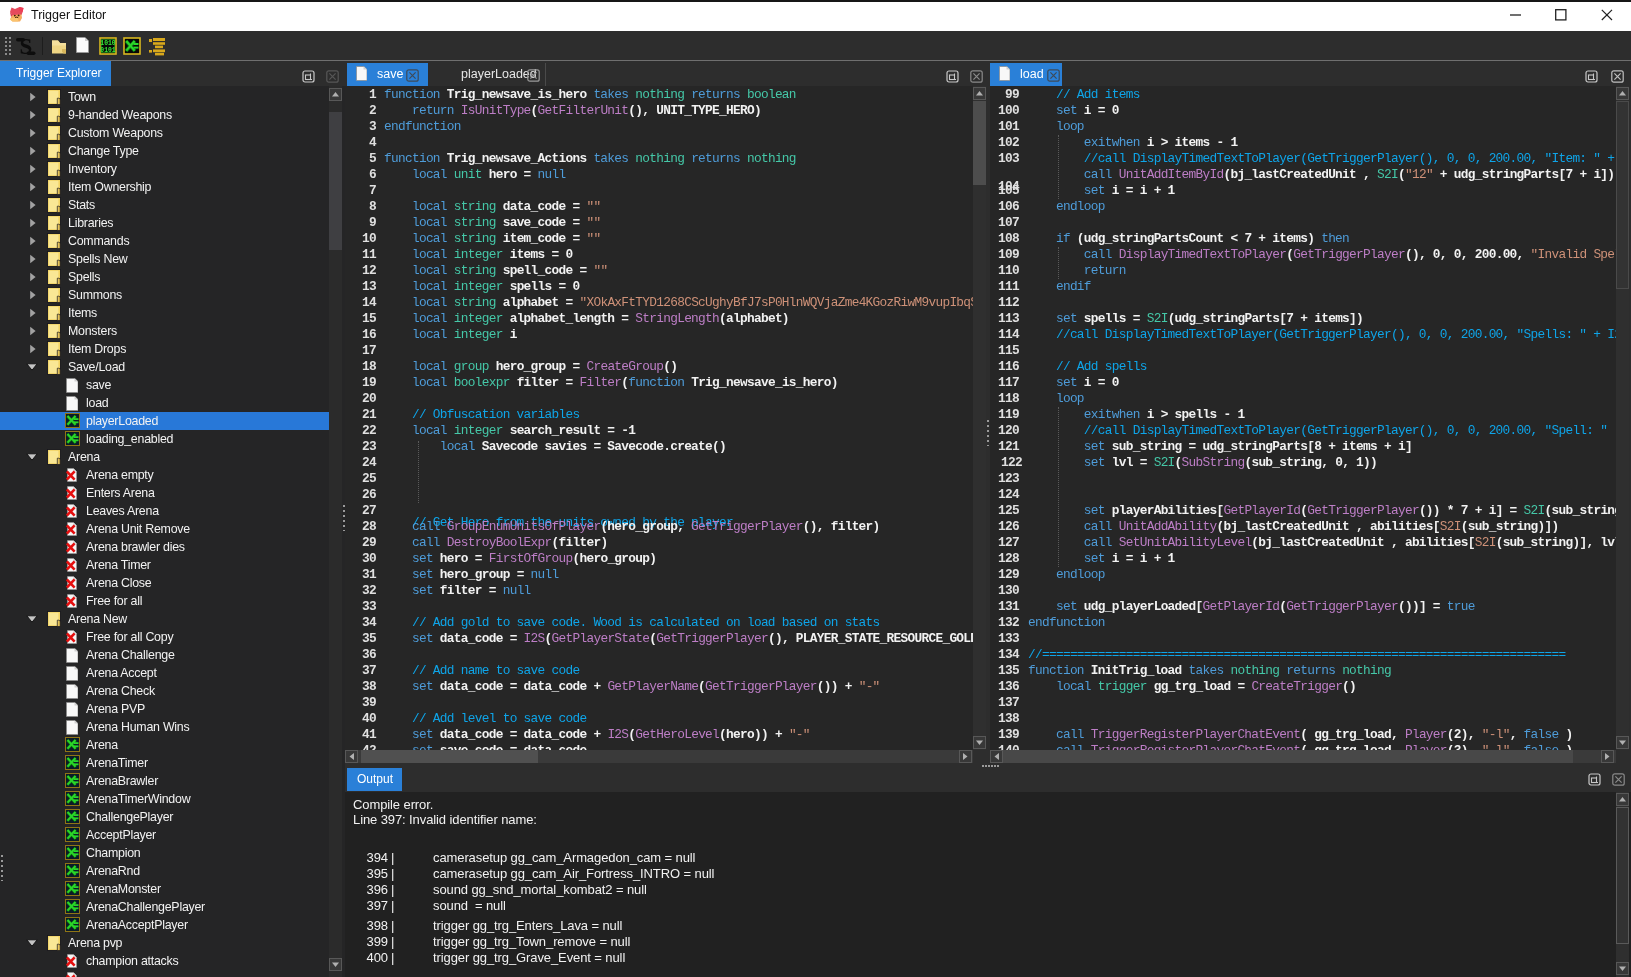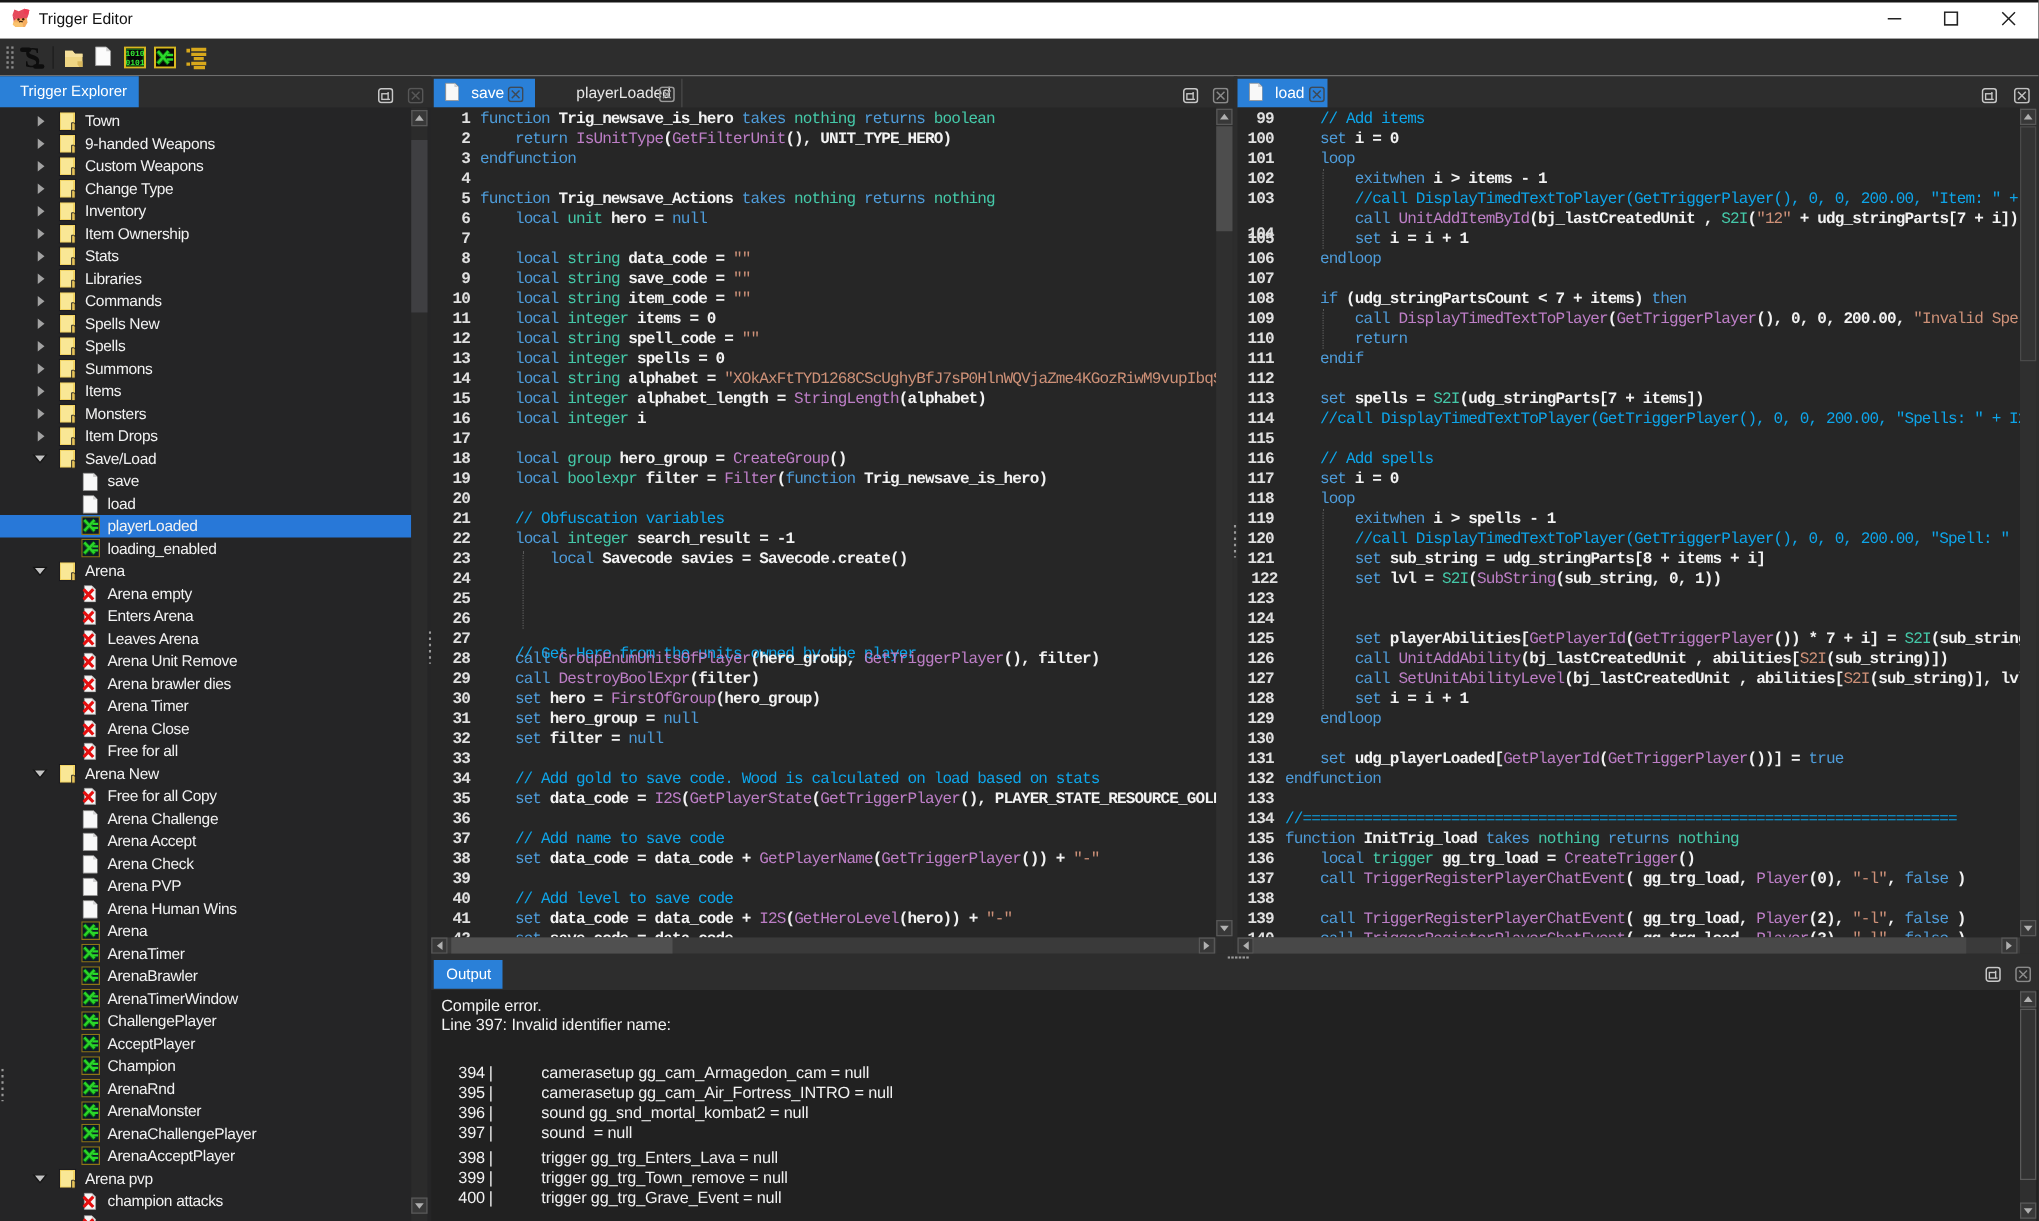--- a/index.html
+++ b/index.html
@@ -919,21 +919,20 @@
       <div class="gnum" style="left:0px;top:529px;width:29px;">132</div>
       <div class="codeline" style="left:38px;top:529px;"><i class="kw">endfunction</i></div>
       <div class="gnum" style="left:0px;top:545px;width:29px;">133</div>
       <div class="gnum" style="left:0px;top:561px;width:29px;">134</div>
       <div class="codeline" style="left:38px;top:561px;"><i class="cm">//===========================================================================</i></div>
       <div class="gnum" style="left:0px;top:577px;width:29px;">135</div>
       <div class="codeline" style="left:38px;top:577px;"><i class="kw">function</i> InitTrig_load <i class="kw">takes</i> <i class="ty">nothing</i> <i class="kw">returns</i> <i class="ty">nothing</i></div>
       <div class="gnum" style="left:0px;top:593px;width:29px;">136</div>
       <div class="codeline" style="left:38px;top:593px;">    <i class="kw">local</i> <i class="ty">trigger</i> gg_trg_load = <i class="fn">CreateTrigger</i>()</div>
       <div class="gnum" style="left:0px;top:609px;width:29px;">137</div>
-      <div class="codeline" style="left:38px;top:609px;">    <i class="kw">call</i> <i class="fn">TriggerRegisterPlayerChatEvent</i>( gg_trg_load, <i class="fn">Player</i>(0), <i class="s">"-l"</i>, <i class="kw">false</i> )</div>
       <div class="gnum" style="left:0px;top:625px;width:29px;">138</div>
       <div class="gnum" style="left:0px;top:641px;width:29px;">139</div>
       <div class="codeline" style="left:38px;top:641px;">    <i class="kw">call</i> <i class="fn">TriggerRegisterPlayerChatEvent</i>( gg_trg_load, <i class="fn">Player</i>(2), <i class="s">"-l"</i>, <i class="kw">false</i> )</div>
       <div class="gnum" style="left:0px;top:657px;width:29px;">140</div>
       <div class="codeline" style="left:38px;top:657px;">    <i class="kw">call</i> <i class="fn">TriggerRegisterPlayerChatEvent</i>( gg_trg_load, <i class="fn">Player</i>(3), <i class="s">"-l"</i>, <i class="kw">false</i> )</div>
     </div>
     <div class="sb" style="left:1616px;top:86px;width:13px;height:664px;background:#2f2f2f;"></div>
     <div class="sbtn" style="left:1616px;top:87px;">
       <svg style="" width="11" height="11" viewBox="0 0 11 11">
         <path d="M5.5 3 L9 7.5 H2 Z" fill="#b0b0b0"></path>

